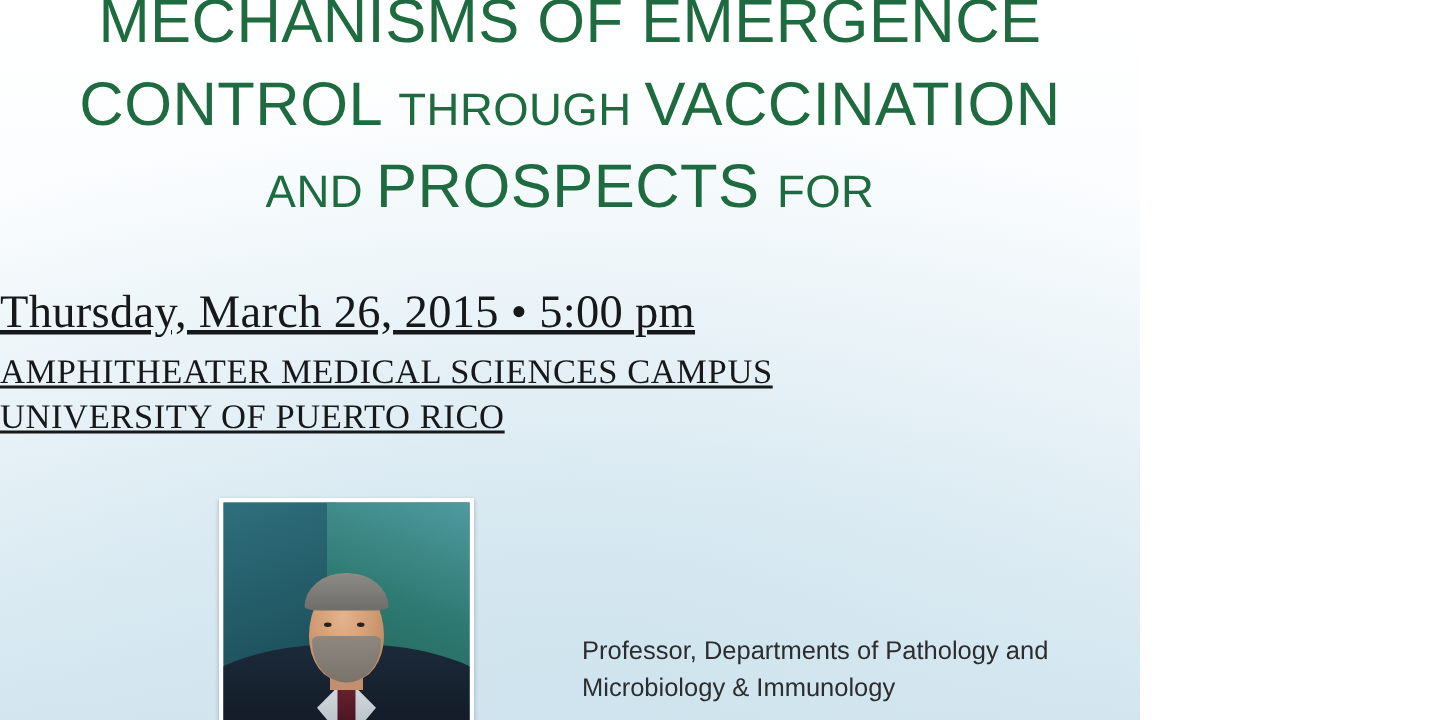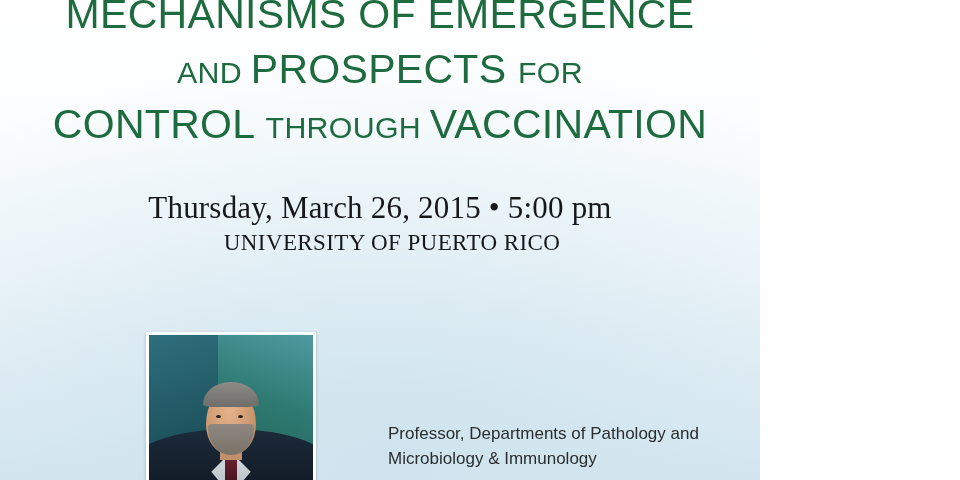--- a/index.html
+++ b/index.html
@@ -56,38 +56,37 @@
   .small-caps {
     font-size: 0.74em;
   }
 
   
   .details {
     position: absolute;
     left: 0;
     right: 0;
     top: 190px;
-    text-align: center;
     color: #16181a;
     font-family: "Liberation Serif", serif;
+    text-decoration: underline;
   }
   .date-line {
     font-size: 31px;
     letter-spacing: 0.2px;
     white-space: nowrap;
   }
   .venue-line {
     font-size: 23px;
     margin-top: 9px;
     letter-spacing: 0.4px;
     white-space: nowrap;
   }
   .venue-line.second {
     margin-top: 4px;
-    padding-left: 24px;
   }
 
   
   .photo-frame {
     position: absolute;
     left: 146px;
     top: 332px;
     width: 164px;
     height: 150px;
     border: 3px solid #ffffff;
@@ -208,30 +207,31 @@
     max-width: 430px;
   }
 </style>
 </head>
 <body>
 
 <div class="poster">
 
   <div class="title-block">
     <span class="title-line t1">MECHANISMS OF EMERGENCE</span>
+    <span class="title-line t3">
+      <span>CONTROL </span><span class="small-caps">THROUGH </span><span>VACCINATION</span>
+    </span>
     <span class="title-line t2">
       <span class="small-caps">AND </span><span>PROSPECTS </span><span class="small-caps">FOR</span>
     </span>
-    <span class="title-line t3">
-      <span>CONTROL </span><span class="small-caps">THROUGH </span><span>VACCINATION</span>
-    </span>
   </div>
 
   <div class="details">
     <div class="date-line">Thursday, March 26, 2015 • 5:00 pm</div>
+    <div class="venue-line">AMPHITHEATER MEDICAL SCIENCES CAMPUS</div>
     <div class="venue-line second">UNIVERSITY OF PUERTO RICO</div>
   </div>
 
   <div class="photo-frame">
     <div class="photo-inner">
       <div class="photo-bg-left"></div>
       <div class="photo-bg-right"></div>
       <div class="suit"></div>
       <div class="shirt"></div>
       <div class="tie"></div>

